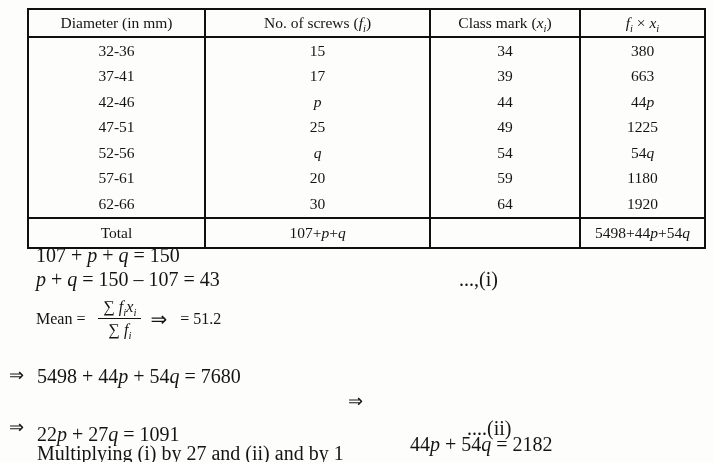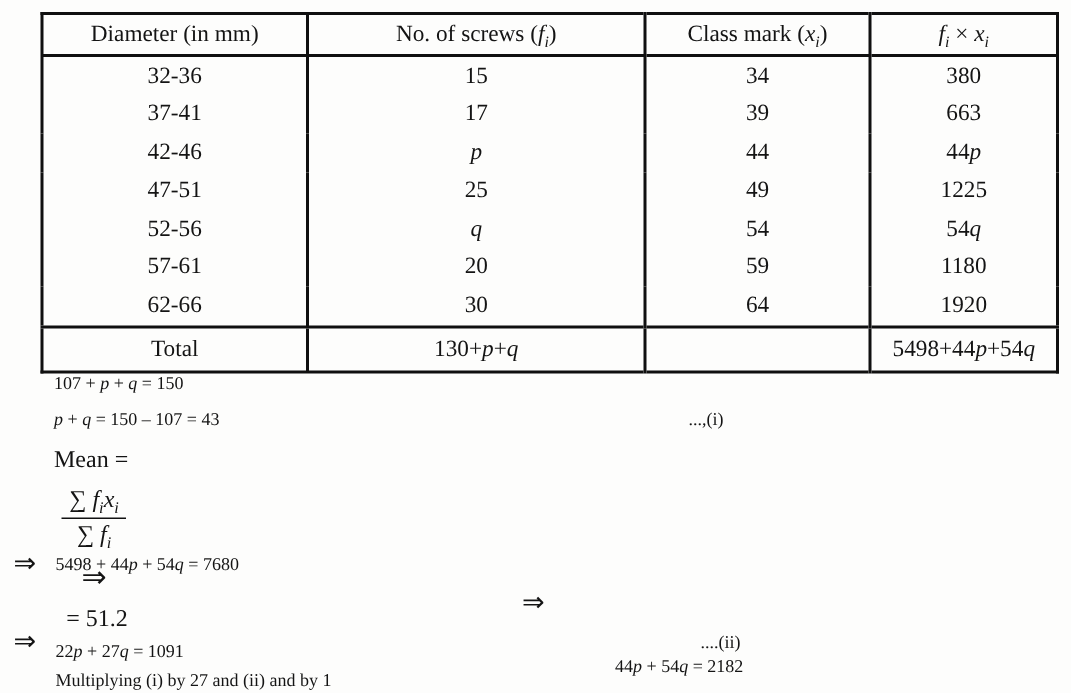--- a/index.html
+++ b/index.html
@@ -12,23 +12,23 @@
   table.freq{position:absolute; left:27px; top:8px; border-collapse:collapse; table-layout:fixed;
              font-size:15.5px; border:2px solid #101010;}
   table.freq th, table.freq td{padding:0; text-align:center; font-weight:normal; white-space:pre;}
   table.freq th{border-bottom:2px solid #101010; height:26px;}
   table.freq td{height:25.5px;}
   table.freq th + th, table.freq td + td{border-left:2px solid #101010;}
   th.left{text-align:left; padding-left:10px;}
   tr.total td{border-top:2px solid #101010; height:28px;}
 
   
-  .line{position:absolute; font-size:12px; line-height:20px; white-space:pre;}
+  .line{position:absolute; font-size:20px; line-height:20px; white-space:pre;}
   .arrow{font-size:18px; line-height:20px;}
-  .mean{position:absolute; display:flex; align-items:center; gap:9px; font-size:16px; white-space:pre;flex-direction:column;}
+  .mean{position:absolute; display:flex; align-items:center; gap:9px; font-size:16px; white-space:pre;}
   .mean .arrow{font-size:20px;}
   .frac{display:inline-flex; flex-direction:column; text-align:center;}
   .frac .num{border-bottom:1.5px solid #101010; padding:0 5px 2px;}
   .frac .den{padding-top:2px;}
 </style>
 </head>
 <body>
 
 <div class="page">
 
@@ -85,21 +85,21 @@
         <td><span>1180</span></td>
       </tr>
       <tr>
         <td><span>62-66</span></td>
         <td><span>30</span></td>
         <td><span>64</span></td>
         <td><span>1920</span></td>
       </tr>
       <tr class="total">
         <td><span>Total</span></td>
-        <td><span>130+</span><span class="it">p</span><span>+</span><span class="it">q</span></td>
+        <td><span>107+</span><span class="it">p</span><span>+</span><span class="it">q</span></td>
         <td></td>
         <td><span>5498+44</span><span class="it">p</span><span>+54</span><span class="it">q</span></td>
       </tr>
     </tbody>
   </table>
 
   <div class="line" style="left:36px; top:245px;"><span>107 + </span><span class="it">p</span><span> + </span><span class="it">q</span><span> = 150</span></div>
 
   <div class="line" style="left:36px; top:269px;"><span class="it">p</span><span> + </span><span class="it">q</span><span> = 150 – 107 = 43</span></div>
   <div class="line" style="left:459px; top:269px;">...,(i)</div>

